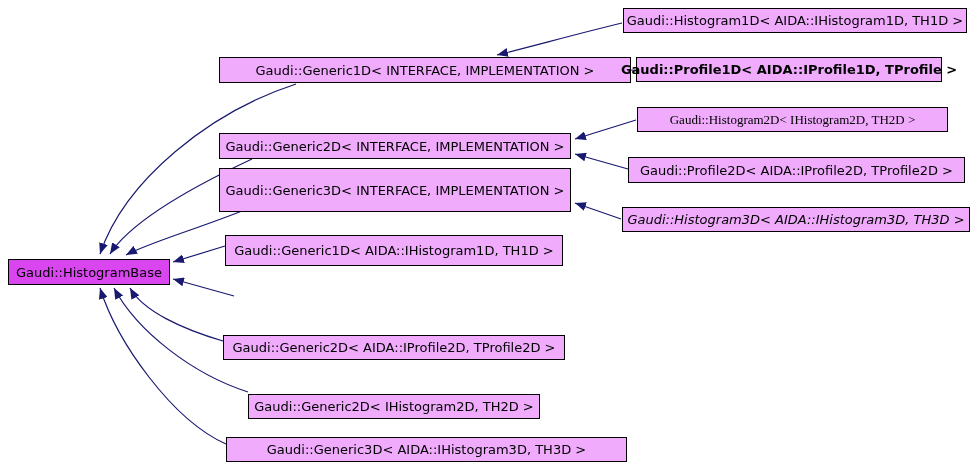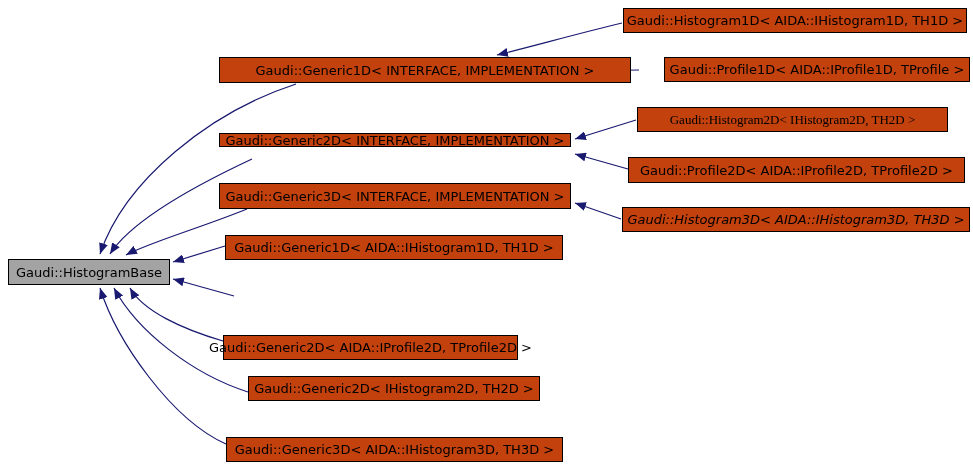--- a/index.html
+++ b/index.html
@@ -19,32 +19,32 @@
     position: absolute;
     left: 0;
     top: 0;
     width: 973px;
     height: 468px;
   }
   .node {
     position: absolute;
     box-sizing: border-box;
     border: 1px solid #000000;
-    background: #c2410c;
+    background: #f0abfc;
     color: #000000;
     font-size: 13px;
     line-height: 1;
     display: flex;
     align-items: center;
     justify-content: center;
     white-space: nowrap;
     cursor: pointer;
   }
   .node.highlight {
-    background: #a3a3a3;
+    background: #d946ef;
   }
   .edge {
     fill: none;
     stroke: #191970;
     stroke-width: 1.2;
   }
 </style>
 </head>
 <body>
 
@@ -69,36 +69,36 @@
     <path class="edge" marker-end="url(#arrow)" d="M 639 70 L 575 71"></path>
     <path class="edge" marker-end="url(#arrow)" d="M 636 120 L 575 139"></path>
     <path class="edge" marker-end="url(#arrow)" d="M 628 169 L 575 154"></path>
     <path class="edge" marker-end="url(#arrow)" d="M 621 219 L 575 203"></path>
   </svg>
 
   <div class="node highlight" style="left:8px; top:259px; width:162px; height:26px;">Gaudi::HistogramBase</div>
 
   <div class="node" style="left:219px; top:57px; width:412px; height:26px;">Gaudi::Generic1D&lt; INTERFACE, IMPLEMENTATION &gt;</div>
 
-  <div class="node" style="left:219px; top:133px; width:352px; height:14px;">Gaudi::Generic2D&lt; INTERFACE, IMPLEMENTATION &gt;</div>
+  <div class="node" style="left:219px; top:133px; width:352px; height:26px;">Gaudi::Generic2D&lt; INTERFACE, IMPLEMENTATION &gt;</div>
 
-  <div class="node" style="left:219px; top:183px; width:352px; height:26px;">Gaudi::Generic3D&lt; INTERFACE, IMPLEMENTATION &gt;</div>
+  <div class="node" style="left:219px; top:168px; width:352px; height:44px;">Gaudi::Generic3D&lt; INTERFACE, IMPLEMENTATION &gt;</div>
 
   <div class="node" style="left:623px; top:8px; width:344px; height:25px;">Gaudi::Histogram1D&lt; AIDA::IHistogram1D, TH1D &gt;</div>
 
-  <div class="node" style="left:664px; top:57px; width:306px; height:25px;">Gaudi::Profile1D&lt; AIDA::IProfile1D, TProfile &gt;</div>
+  <div class="node" style="left:636px; top:57px; width:306px; height:25px;font-weight:bold;">Gaudi::Profile1D&lt; AIDA::IProfile1D, TProfile &gt;</div>
 
   <div class="node" style="left:637px; top:107px; width:311px; height:25px;font-family:Liberation Serif, serif;">Gaudi::Histogram2D&lt; IHistogram2D, TH2D &gt;</div>
 
   <div class="node" style="left:628px; top:157px; width:337px; height:26px;">Gaudi::Profile2D&lt; AIDA::IProfile2D, TProfile2D &gt;</div>
 
   <div class="node" style="left:622px; top:207px; width:348px; height:25px;font-style:italic;">Gaudi::Histogram3D&lt; AIDA::IHistogram3D, TH3D &gt;</div>
 
-  <div class="node" style="left:225px; top:235px; width:338px; height:25px;">Gaudi::Generic1D&lt; AIDA::IHistogram1D, TH1D &gt;</div>
+  <div class="node" style="left:225px; top:235px; width:338px; height:31px;">Gaudi::Generic1D&lt; AIDA::IHistogram1D, TH1D &gt;</div>
 
 
-  <div class="node" style="left:223px; top:335px; width:295px; height:25px;">Gaudi::Generic2D&lt; AIDA::IProfile2D, TProfile2D &gt;</div>
+  <div class="node" style="left:223px; top:335px; width:342px; height:25px;">Gaudi::Generic2D&lt; AIDA::IProfile2D, TProfile2D &gt;</div>
 
-  <div class="node" style="left:248px; top:376px; width:292px; height:25px;">Gaudi::Generic2D&lt; IHistogram2D, TH2D &gt;</div>
+  <div class="node" style="left:248px; top:394px; width:292px; height:25px;">Gaudi::Generic2D&lt; IHistogram2D, TH2D &gt;</div>
 
-  <div class="node" style="left:226px; top:437px; width:337px; height:25px;">Gaudi::Generic3D&lt; AIDA::IHistogram3D, TH3D &gt;</div>
+  <div class="node" style="left:226px; top:437px; width:401px; height:25px;">Gaudi::Generic3D&lt; AIDA::IHistogram3D, TH3D &gt;</div>
 
 </div>
 
 </body></html>

